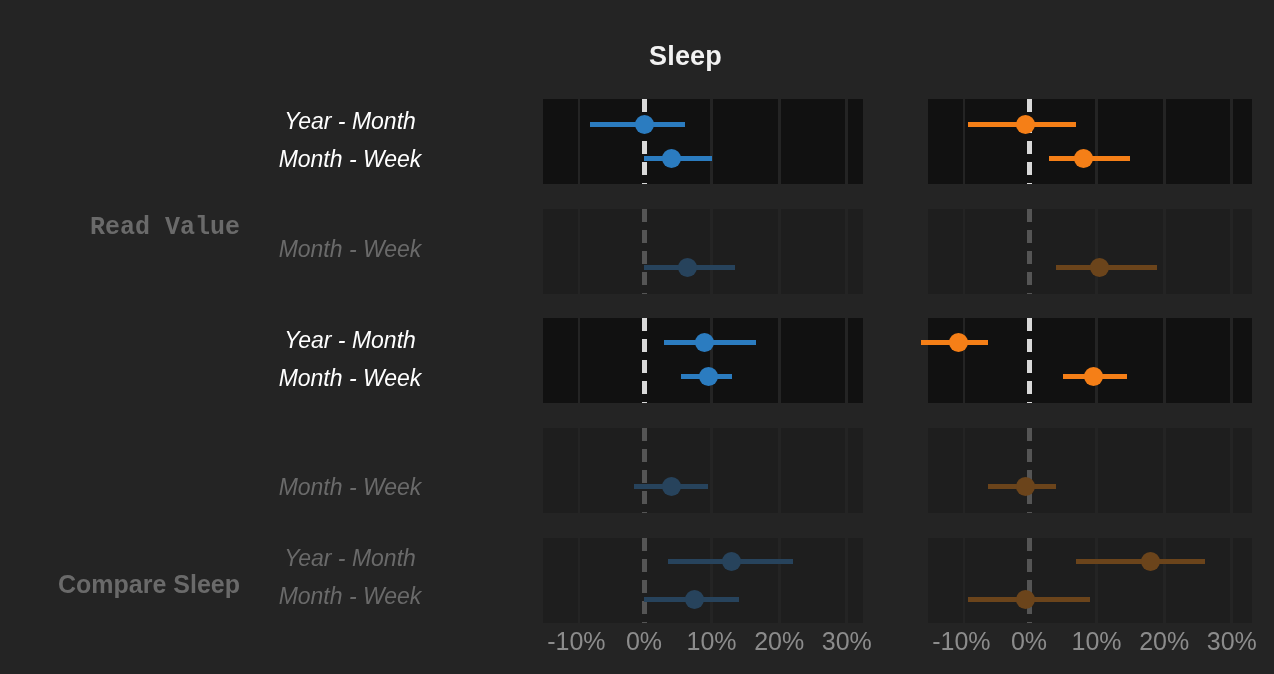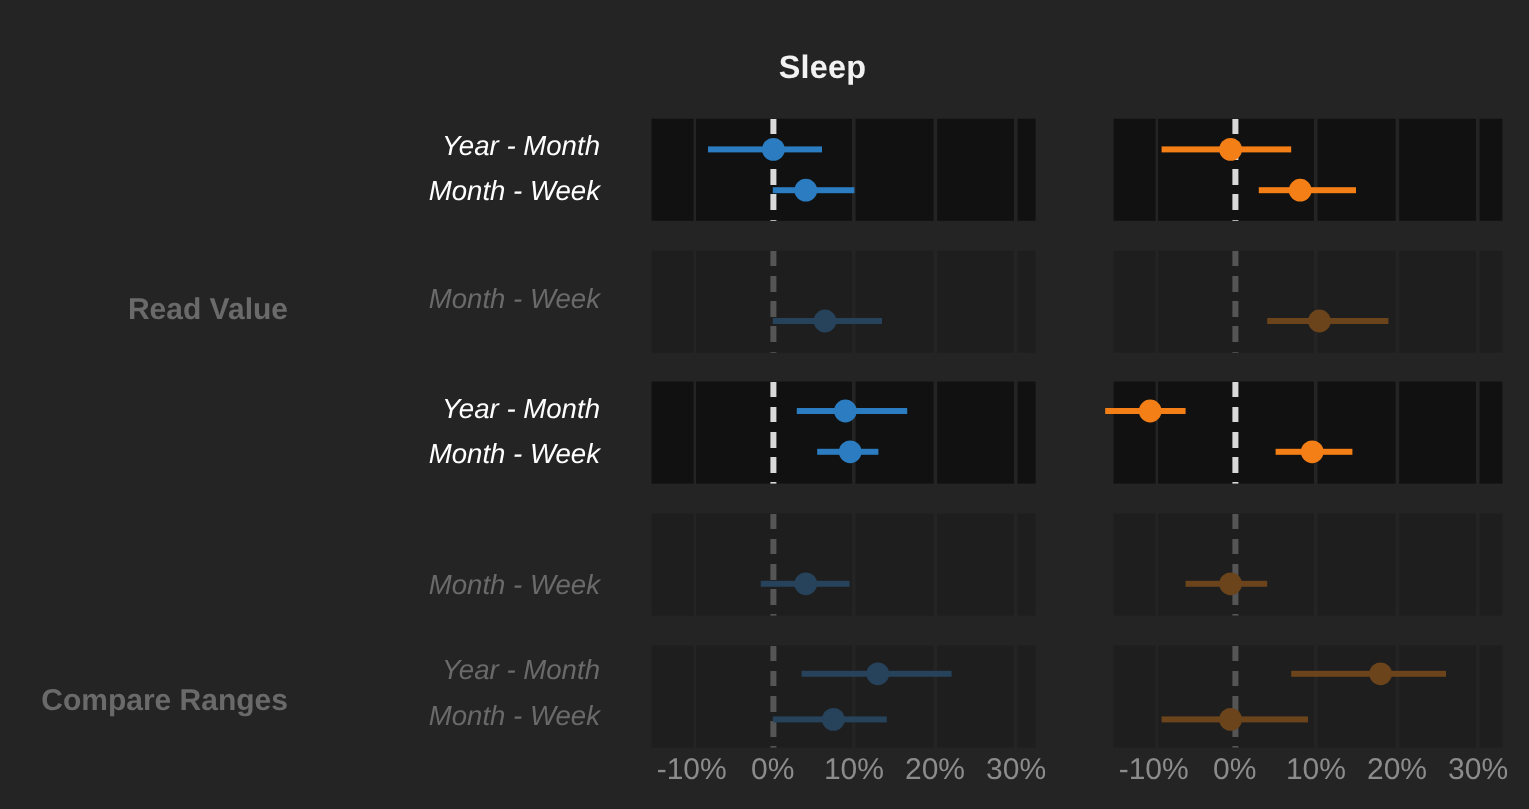--- a/index.html
+++ b/index.html
@@ -29,21 +29,21 @@
     text-align:right;
     white-space:nowrap;
     color:#ffffff;
   }
   .grouplabel.dim{color:#6a6a6a;}
 
   .sublabel{
     position:absolute;
     font-size:23px;
     font-style:italic;
-    text-align:right;
+    text-align:center;
     white-space:nowrap;
     color:#ffffff;
   }
   .sublabel.dim{color:#6a6a6a;}
 
   .plotband{
     position:absolute;
     background:#111111;
   }
   .plotband.dim{background:#1e1e1e;}
@@ -142,22 +142,22 @@
     <div class="plotband dim" style="left: 712.952px; top: 538px; width: 64.896px; height: 85px;"></div>
     <div class="plotband dim" style="left: 780.552px; top: 538px; width: 64.896px; height: 85px;"></div>
     <div class="plotband dim" style="left: 848.152px; top: 538px; width: 14.848px; height: 85px;"></div>
     <div class="zeroline dim" style="left: 642px; top: 538px; height: 85px;"></div>
     <div class="plotband dim" style="left: 927.6px; top: 538px; width: 35.152px; height: 85px;"></div>
     <div class="plotband dim" style="left: 965.456px; top: 538px; width: 129.792px; height: 85px;"></div>
     <div class="plotband dim" style="left: 1097.95px; top: 538px; width: 64.896px; height: 85px;"></div>
     <div class="plotband dim" style="left: 1165.55px; top: 538px; width: 64.896px; height: 85px;"></div>
     <div class="plotband dim" style="left: 1233.15px; top: 538px; width: 18.928px; height: 85px;"></div>
     <div class="zeroline dim" style="left: 1027px; top: 538px; height: 85px;"></div>
-    <div class="grouplabel dim" style="left: 0px; top: 244px; width: 240px;">Read Value</div>
-    <div class="grouplabel dim" style="left: 0px; top: 570px; width: 240px;">Compare Ranges</div>
+    <div class="grouplabel dim" style="left: 0px; top: 213px; width: 240px; font-family: Liberation Mono, monospace;">Read Value</div>
+    <div class="grouplabel dim" style="left: 0px; top: 570px; width: 240px;">Compare Sleep</div>
     <div class="sublabel" style="left: 200px; top: 108px; width: 300px;">Year - Month</div>
     <div class="sublabel" style="left: 200px; top: 146px; width: 300px;">Month - Week</div>
     <div class="sublabel dim" style="left: 200px; top: 236px; width: 300px;">Month - Week</div>
     <div class="sublabel" style="left: 200px; top: 327px; width: 300px;">Year - Month</div>
     <div class="sublabel" style="left: 200px; top: 365px; width: 300px;">Month - Week</div>
     <div class="sublabel dim" style="left: 200px; top: 474px; width: 300px;">Month - Week</div>
     <div class="sublabel dim" style="left: 200px; top: 545px; width: 300px;">Year - Month</div>
     <div class="sublabel dim" style="left: 200px; top: 583px; width: 300px;">Month - Week</div>
     <div class="ci-line" style="left: 589.92px; top: 122px; width: 94.64px; background: rgb(43, 124, 192);"></div>
     <div class="ci-dot" style="left: 634.5px; top: 114.5px; background: rgb(43, 124, 192);"></div>

